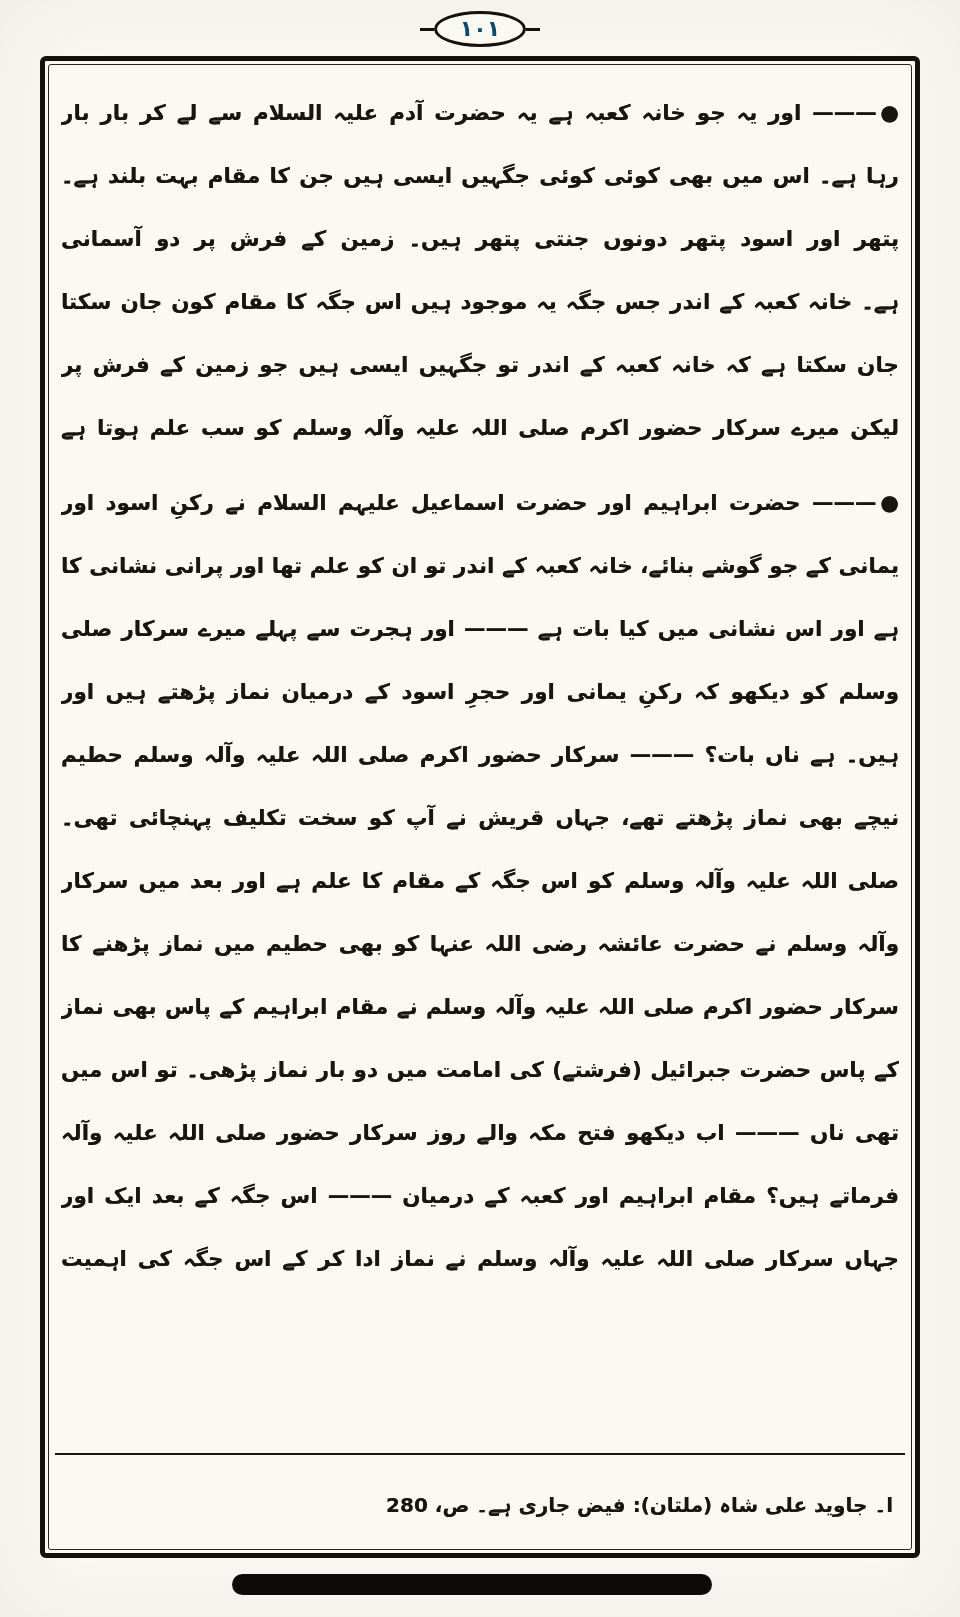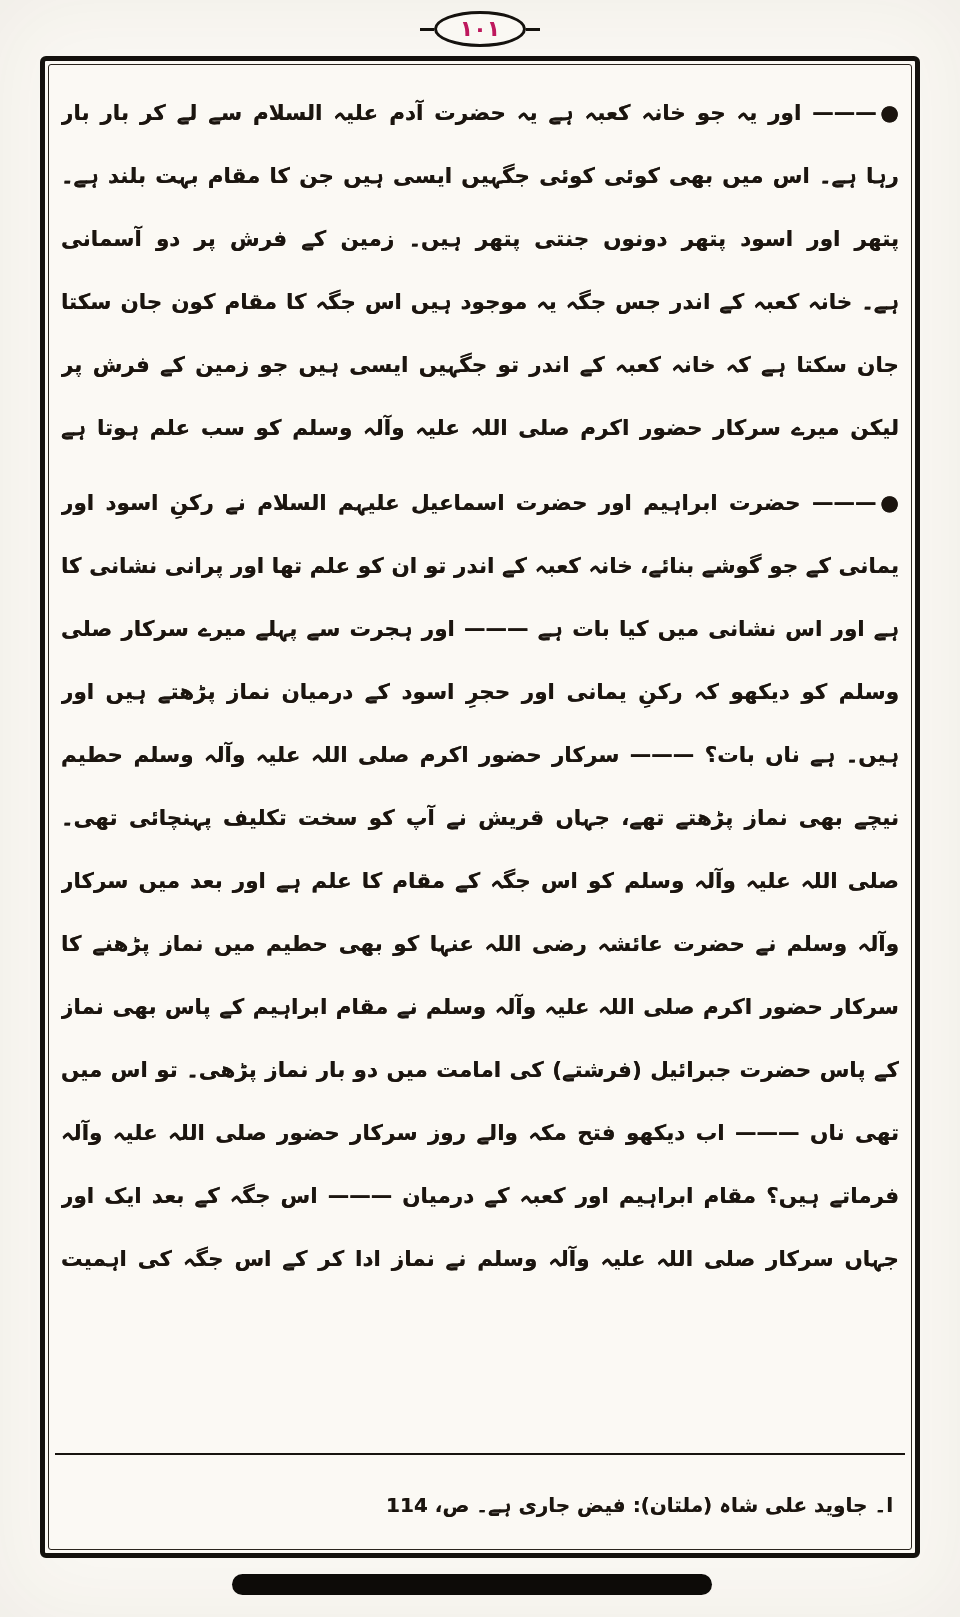--- a/index.html
+++ b/index.html
@@ -16,21 +16,21 @@
   .pagenum-row{
     position:absolute;top:8px;left:0;right:0;height:42px;
     display:flex;align-items:center;justify-content:center;gap:0;
   }
   .tick{width:14px;height:3px;background:#15120e;display:inline-block;}
   .oval{
     width:92px;height:36px;border:3px solid #15120e;border-radius:50%;
     display:flex;align-items:center;justify-content:center;
     background:#faf8f3;box-sizing:border-box;
   }
-  .oval span{font-size:22px;font-weight:700;color:#be185d;line-height:1;}
+  .oval span{font-size:22px;font-weight:700;color:#0c4a6e;line-height:1;}
   
   .frame{
     position:absolute;left:40px;top:56px;width:880px;height:1502px;
     border:5px solid #14110d;border-radius:6px;box-sizing:border-box;
     background:#fbf9f4;
   }
   .frame-inner{
     position:absolute;inset:3px;border:1.5px solid #2b251e;border-radius:3px;
     pointer-events:none;
   }
@@ -101,18 +101,18 @@
           <div class="line">وآلہ وسلم نے حضرت عائشہ رضی اللہ عنہا کو بھی حطیم میں نماز پڑھنے کا حکم دیا ——— اسی طرح</div>
           <div class="line">سرکار حضور اکرم صلی اللہ علیہ وآلہ وسلم نے مقام ابراہیم کے پاس بھی نماز ادا فرمائی۔ بابِ کعبہ</div>
           <div class="line">کے پاس حضرت جبرائیل (فرشتے) کی امامت میں دو بار نماز پڑھی۔ تو اس میں بھی کوئی بات</div>
           <div class="line">تھی ناں ——— اب دیکھو فتح مکہ والے روز سرکار حضور صلی اللہ علیہ وآلہ وسلم کہاں نماز ادا</div>
           <div class="line">فرماتے ہیں؟ مقام ابراہیم اور کعبہ کے درمیان ——— اس جگہ کے بعد ایک اور جگہ بھی ہے،</div>
           <div class="line">جہاں سرکار صلی اللہ علیہ وآلہ وسلم نے نماز ادا کر کے اس جگہ کی اہمیت ظاہر فرمائی یعنی رکنِ عربی</div>
         </div>
       </div>
 
     <div class="footnote-rule"></div>
-    <div class="footnote">ا۔ جاوید علی شاہ (ملتان): فیض جاری ہے۔ ص، 114</div>
+    <div class="footnote">ا۔ جاوید علی شاہ (ملتان): فیض جاری ہے۔ ص، 280</div>
   </div>
 
   <div class="bottom-bar"></div>
 
 </div>
 
 </body></html>

